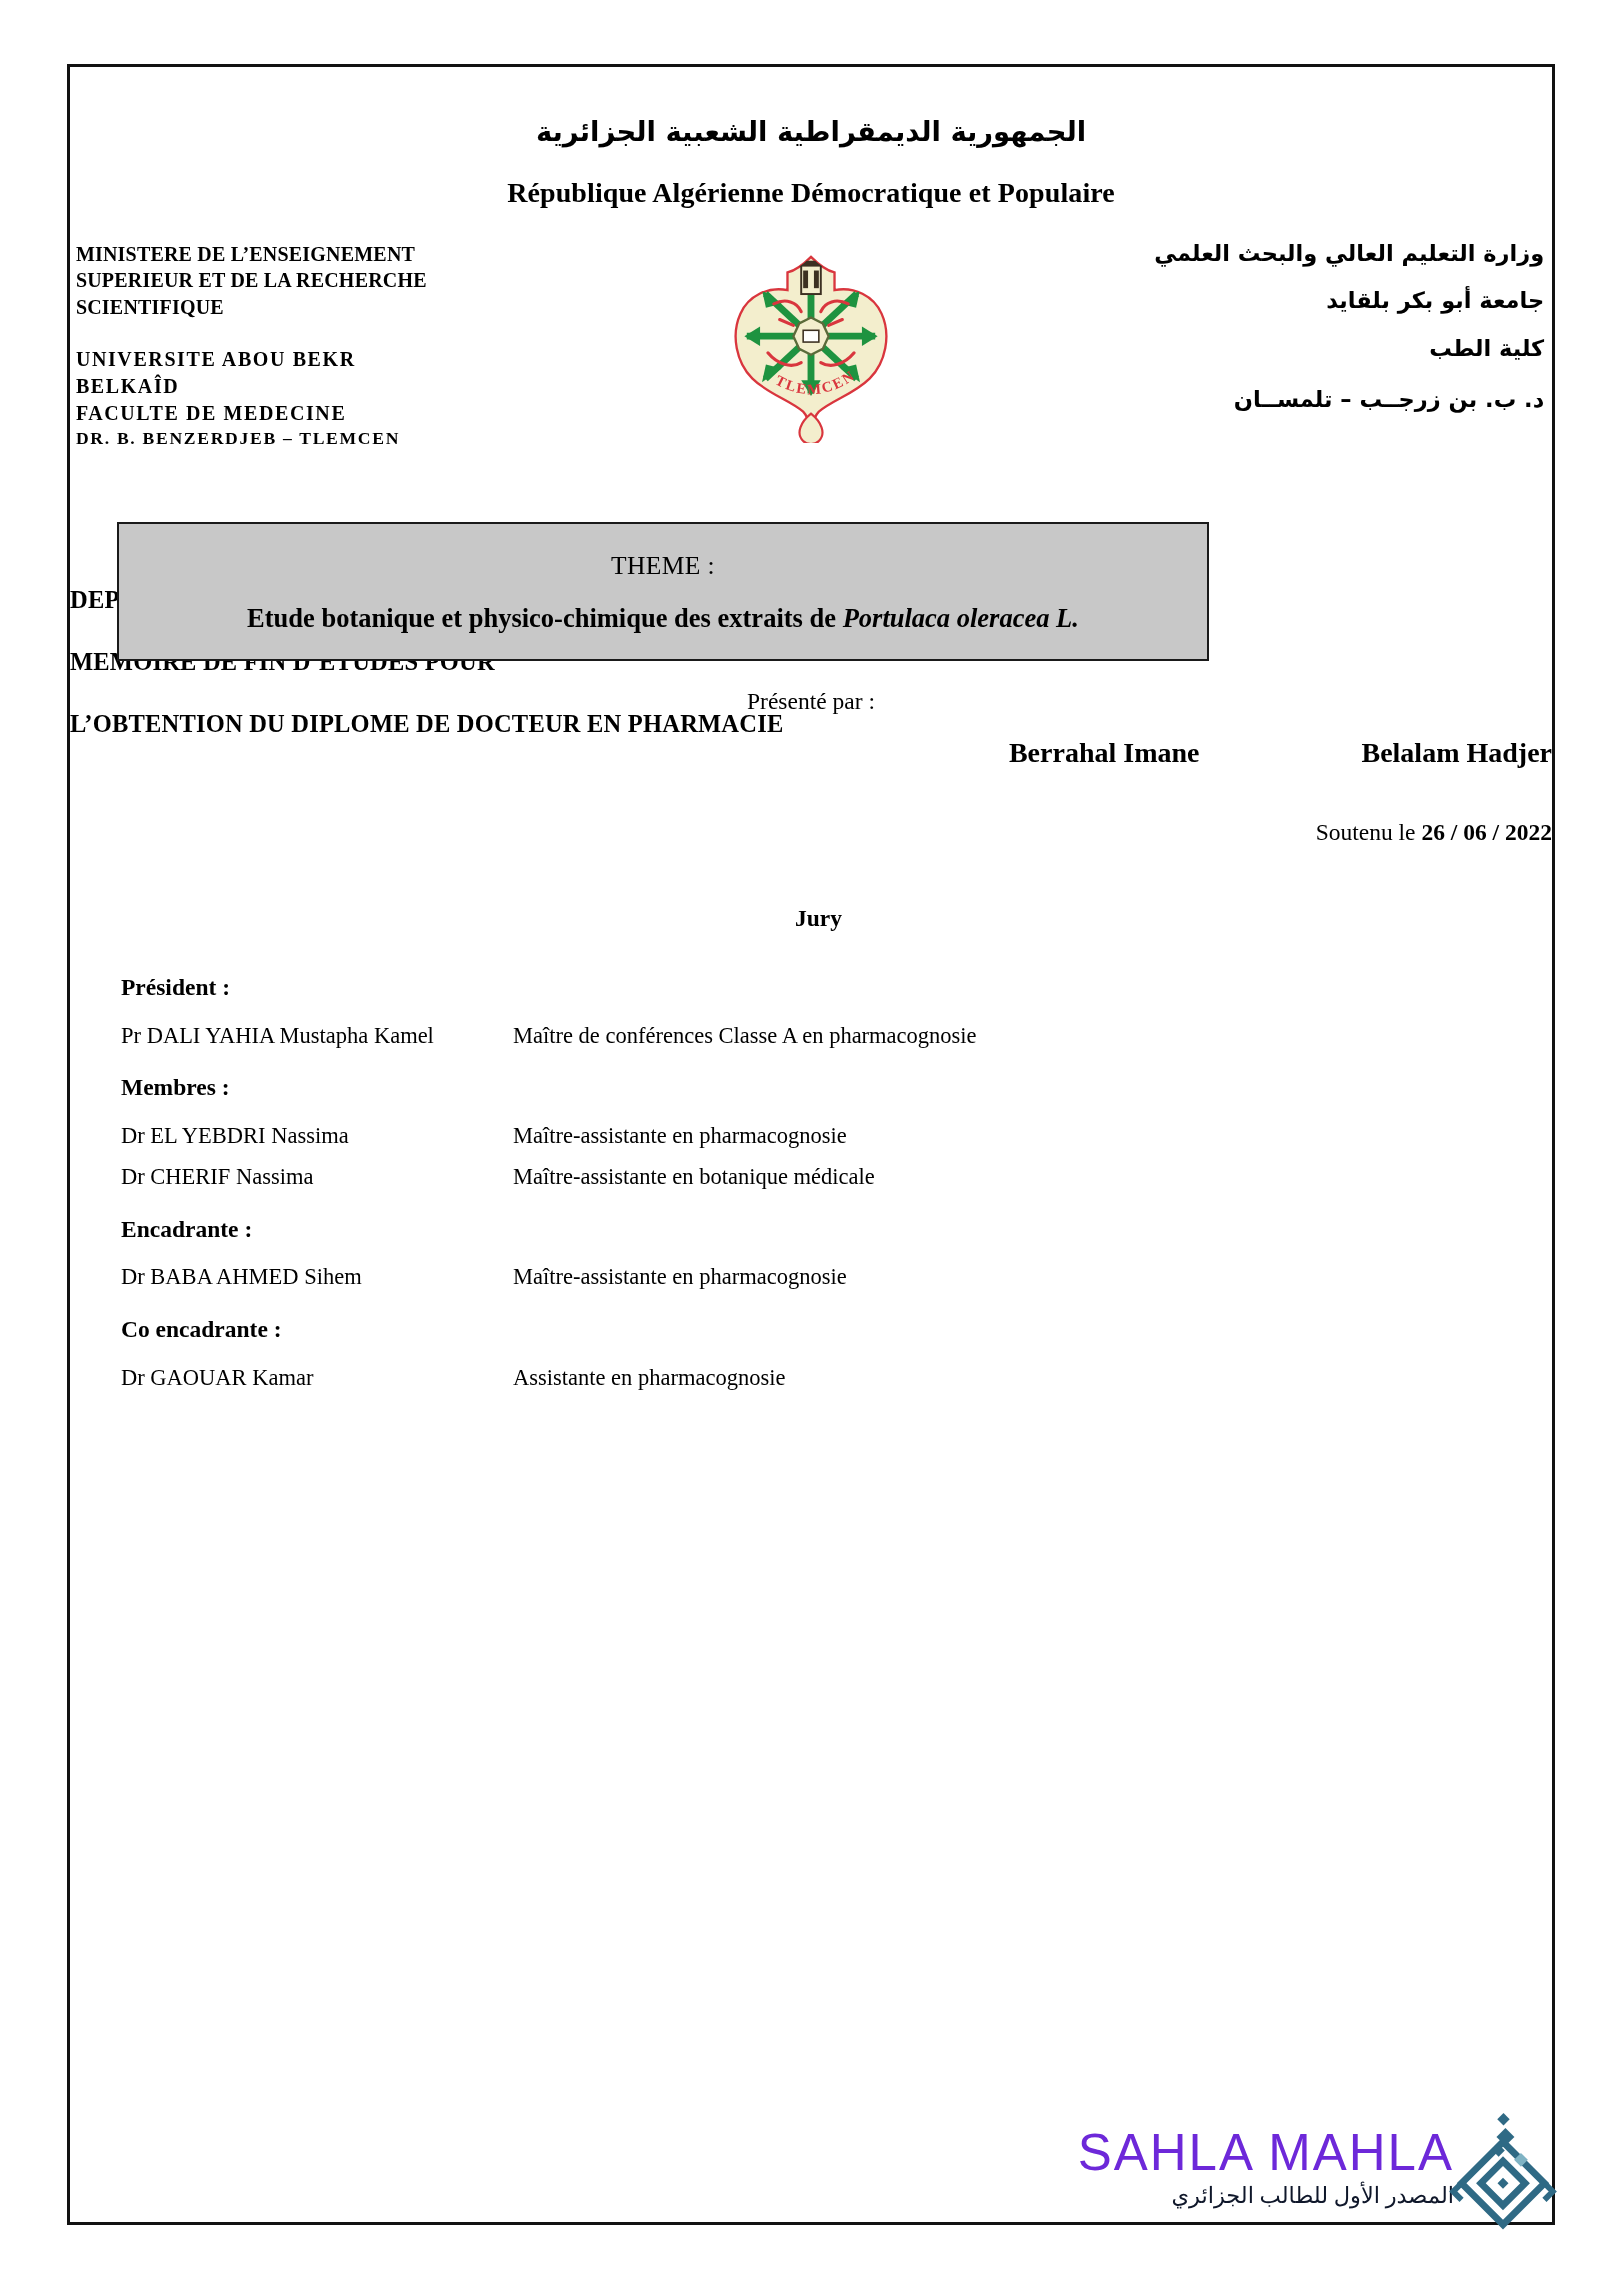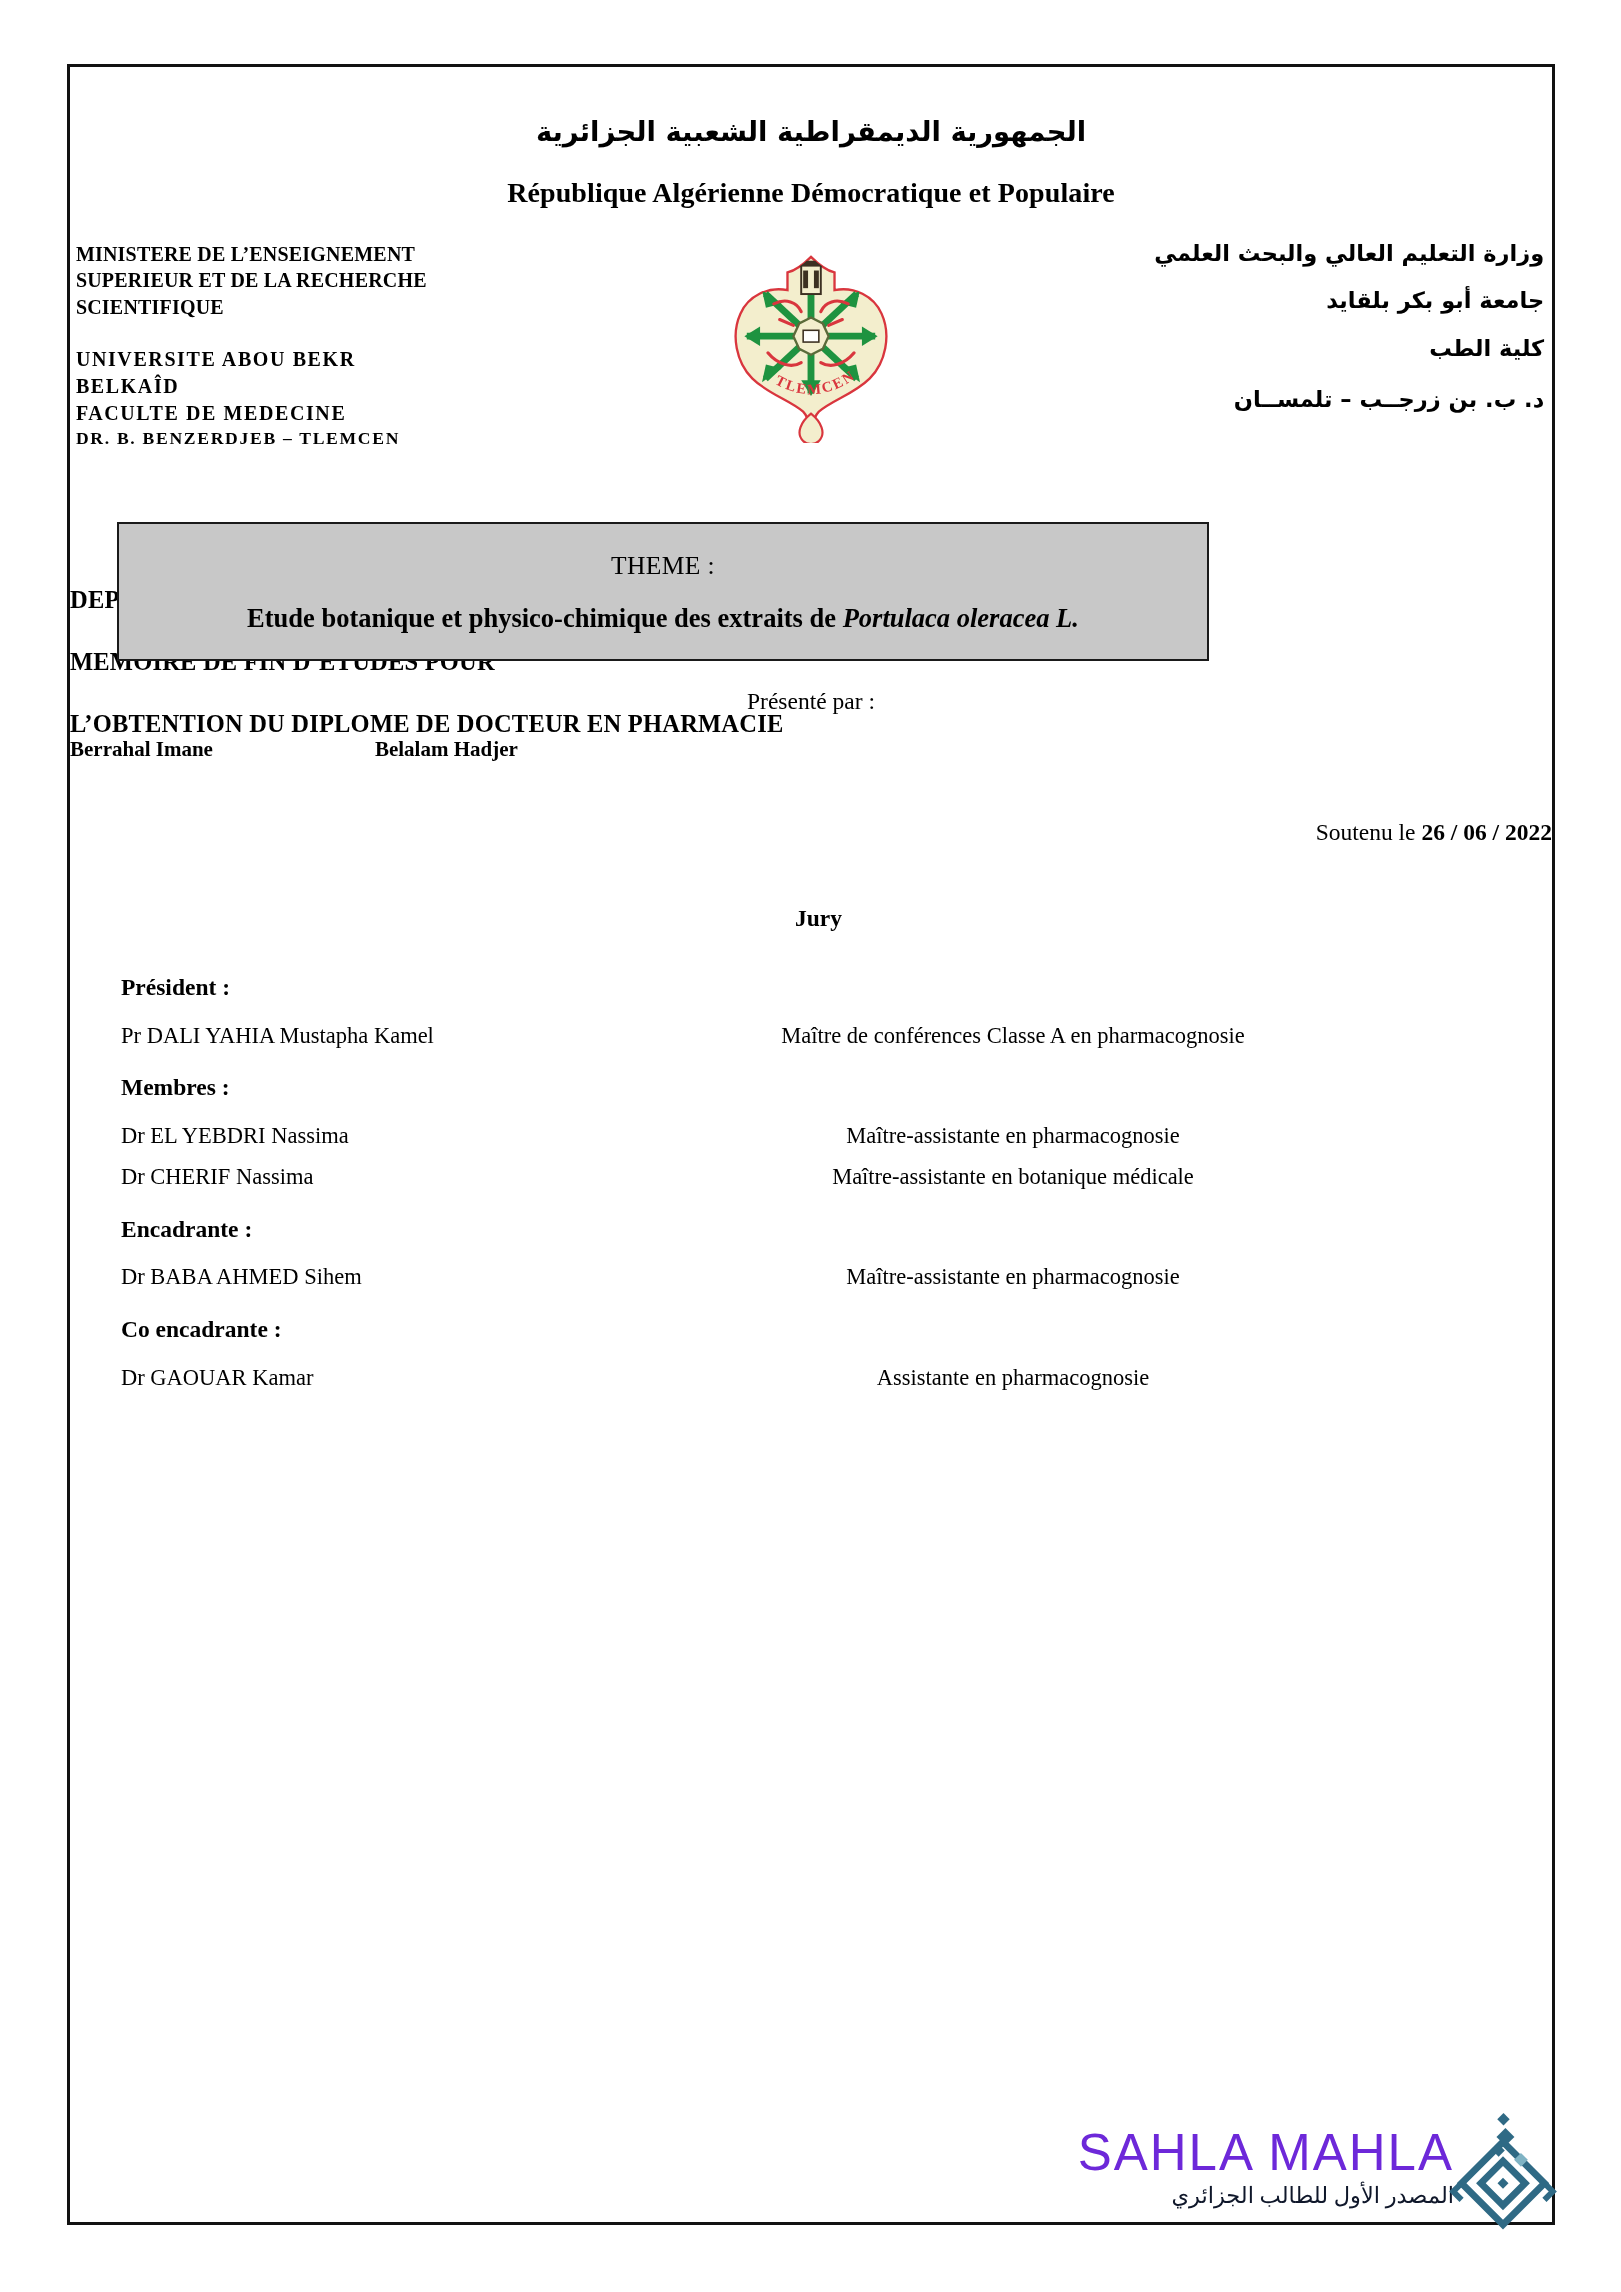--- a/index.html
+++ b/index.html
@@ -172,22 +172,22 @@
     position: absolute;
     left: 0; right: 0;
     top: 621px;
     text-align: center;
     font-size: 23.5px;
   }
   .authors {
     position: absolute;
     left: 0; right: 0;
     top: 670px;
-    text-align: left;
-    font-size: 21px;
+    text-align: right;
+    font-size: 28px;
     font-weight: bold;
   }
   .authors .a1 { margin-right: 162px; }
 
   .defended {
     position: absolute;
     left: 0; right: 0;
     top: 752px;
     text-align: right;
     font-size: 23.5px;
@@ -217,21 +217,21 @@
   }
   .jury-person {
     display: flex;
     font-size: 22.5px;
     margin-bottom: 15.7px;
   }
   .jury-person .name {
     width: 392px;
     flex: 0 0 392px;
   }
-  .jury-person .rank { flex: 1 1 auto; text-align: center; }
+  .jury-person .rank { flex: 1 1 auto; }
 
   
   .watermark {
     position: absolute;
     left: 1049px;
     top: 2109px;
     width: 519px;
     height: 147px;
   }
   .wm-text {

